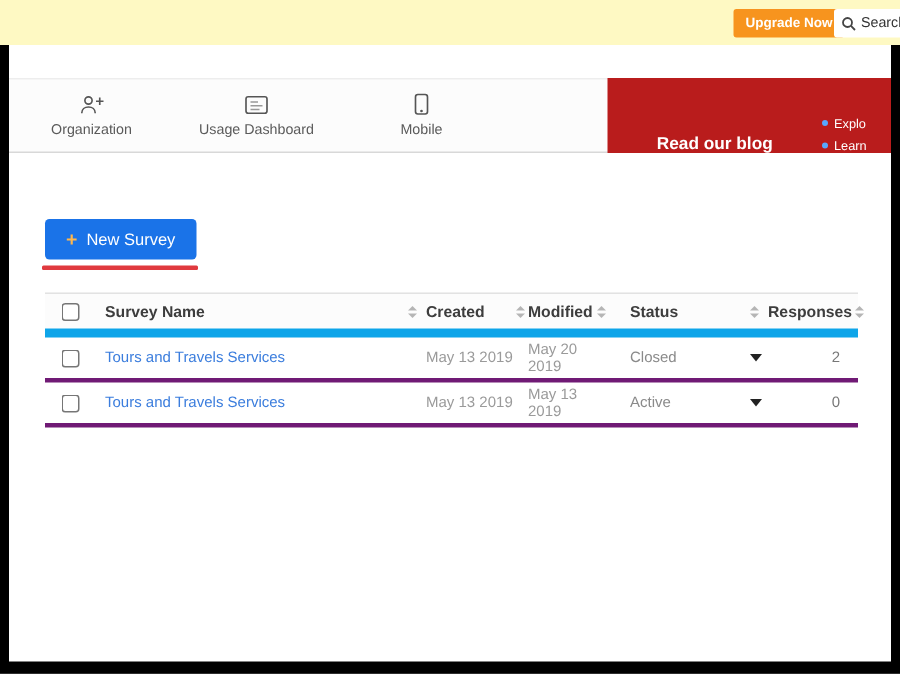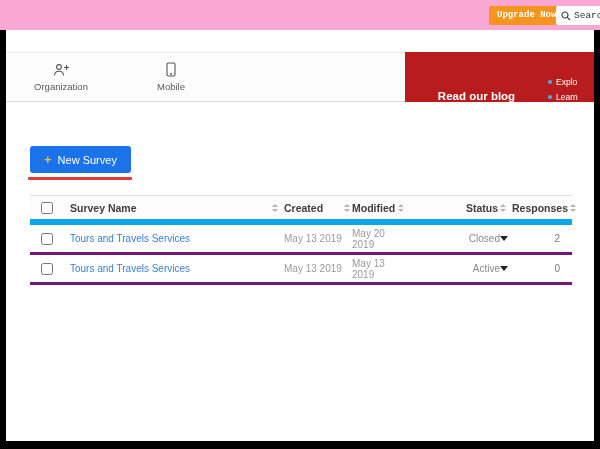--- a/index.html
+++ b/index.html
@@ -1,20 +1,20 @@
 <!DOCTYPE html>
 <html><head>
 <meta charset="utf-8">
 <style>
   html,body{margin:0;padding:0;background:#000;}
   .screen{position:relative;width:600px;height:449px;background:#000;overflow:hidden;
           font-family:"Liberation Sans", sans-serif;-webkit-font-smoothing:antialiased;}
 
   
-  .topbar{position:absolute;top:0;left:0;right:0;height:30px;background:#f9a8d4;font-family:Liberation Mono, monospace;}
+  .topbar{position:absolute;top:0;left:0;right:0;height:30px;background:#fef9c3;}
   .upgrade-btn{position:absolute;left:489px;top:6px;height:19px;padding:0 8px;
          background:#f7941e;color:#fff;border:none;border-radius:2px;
          font-family:inherit;font-size:9px;font-weight:bold;cursor:pointer;line-height:19px;}
   .searchbox{position:absolute;left:556px;top:6px;height:19px;width:70px;background:#fff;
          border-radius:2px;display:flex;align-items:center;gap:3px;padding:0 5px;box-sizing:border-box;}
   .searchbox svg{flex:0 0 auto;}
   .search-label{font-size:9.5px;color:#333;}
 
   
   .page{position:absolute;top:30px;left:6px;right:6px;bottom:8px;background:#fff;overflow:hidden;}
@@ -43,21 +43,21 @@
   
   .table{position:absolute;left:24px;top:165px;width:542px;font-size:10px;color:#444;}
   .trow{display:flex;align-items:center;height:30px;border-bottom:3px solid #701a75;box-sizing:border-box;}
   .thead{border-top:1px solid #e2e2e2;border-bottom:6px solid #0ea5e9;background:#fcfcfc;
          font-weight:bold;font-size:10.5px;color:#3d3d3d;}
   .cell{display:flex;align-items:center;box-sizing:border-box;}
   .col-check{width:34px;justify-content:center;}
   .col-name{width:220px;padding-left:6px;justify-content:space-between;padding-right:4px;}
   .col-created{width:68px;justify-content:space-between;padding-right:0;}
   .col-modified{width:68px;justify-content:space-between;padding-right:14px;}
-  .col-status{width:92px;justify-content:flex-end;padding-right:4px;}
+  .col-status{width:92px;justify-content:space-between;padding-right:4px;}
   .col-resp{width:60px;justify-content:space-between;}
   .sort{display:inline-flex;flex-direction:column;gap:2px;cursor:pointer;padding:2px;}
   .sort i{display:block;width:0;height:0;border-left:3px solid transparent;border-right:3px solid transparent;}
   .sort .up{border-bottom:3px solid #b5b5b5;}
   .sort .dn{border-top:3px solid #b5b5b5;}
   .caret{width:0;height:0;border-left:4px solid transparent;border-right:4px solid transparent;
          border-top:5px solid #222;cursor:pointer;}
   .survey-link{color:#3b7ddd;cursor:pointer;}
   .muted{color:#9a9a9a;}
   .status-txt{color:#8a8a8a;}
@@ -91,20 +91,31 @@
             <circle cx="7" cy="4" r="2.4" fill="none" stroke="#555" stroke-width="1.1"></circle>
             <path d="M2.5 12.5c0-2.6 2-4.2 4.5-4.2s4.5 1.6 4.5 4.2" fill="none" stroke="#555" stroke-width="1.1"></path>
             <line x1="14.5" y1="2" x2="14.5" y2="7" stroke="#555" stroke-width="1.1"></line>
             <line x1="12" y1="4.5" x2="17" y2="4.5" stroke="#555" stroke-width="1.1"></line>
           </svg>
         </span>
         <span class="tab-label">Organization</span>
       </div>
       <div class="tab">
         <span style="display:flex;">
+          <svg width="16" height="14" viewBox="0 0 16 14">
+            <rect x="1" y="1.5" width="14" height="11" rx="1.5" fill="none" stroke="#555" stroke-width="1.1"></rect>
+            <line x1="4" y1="5" x2="9" y2="5" stroke="#999" stroke-width="1"></line>
+            <line x1="4" y1="7.5" x2="12" y2="7.5" stroke="#999" stroke-width="1"></line>
+            <line x1="4" y1="10" x2="10" y2="10" stroke="#999" stroke-width="1"></line>
+          </svg>
+        </span>
+        <span class="tab-label">Usage Dashboard</span>
+      </div>
+      <div class="tab">
+        <span style="display:flex;">
           <svg width="10" height="15" viewBox="0 0 10 15">
             <rect x="1" y="1" width="8" height="13" rx="1.6" fill="none" stroke="#555" stroke-width="1.1"></rect>
             <circle cx="5" cy="12" r="0.9" fill="#555"></circle>
           </svg>
         </span>
         <span class="tab-label">Mobile</span>
       </div>
 
       <div class="blog-panel">
         <span class="blog-title">Read our blog</span>

